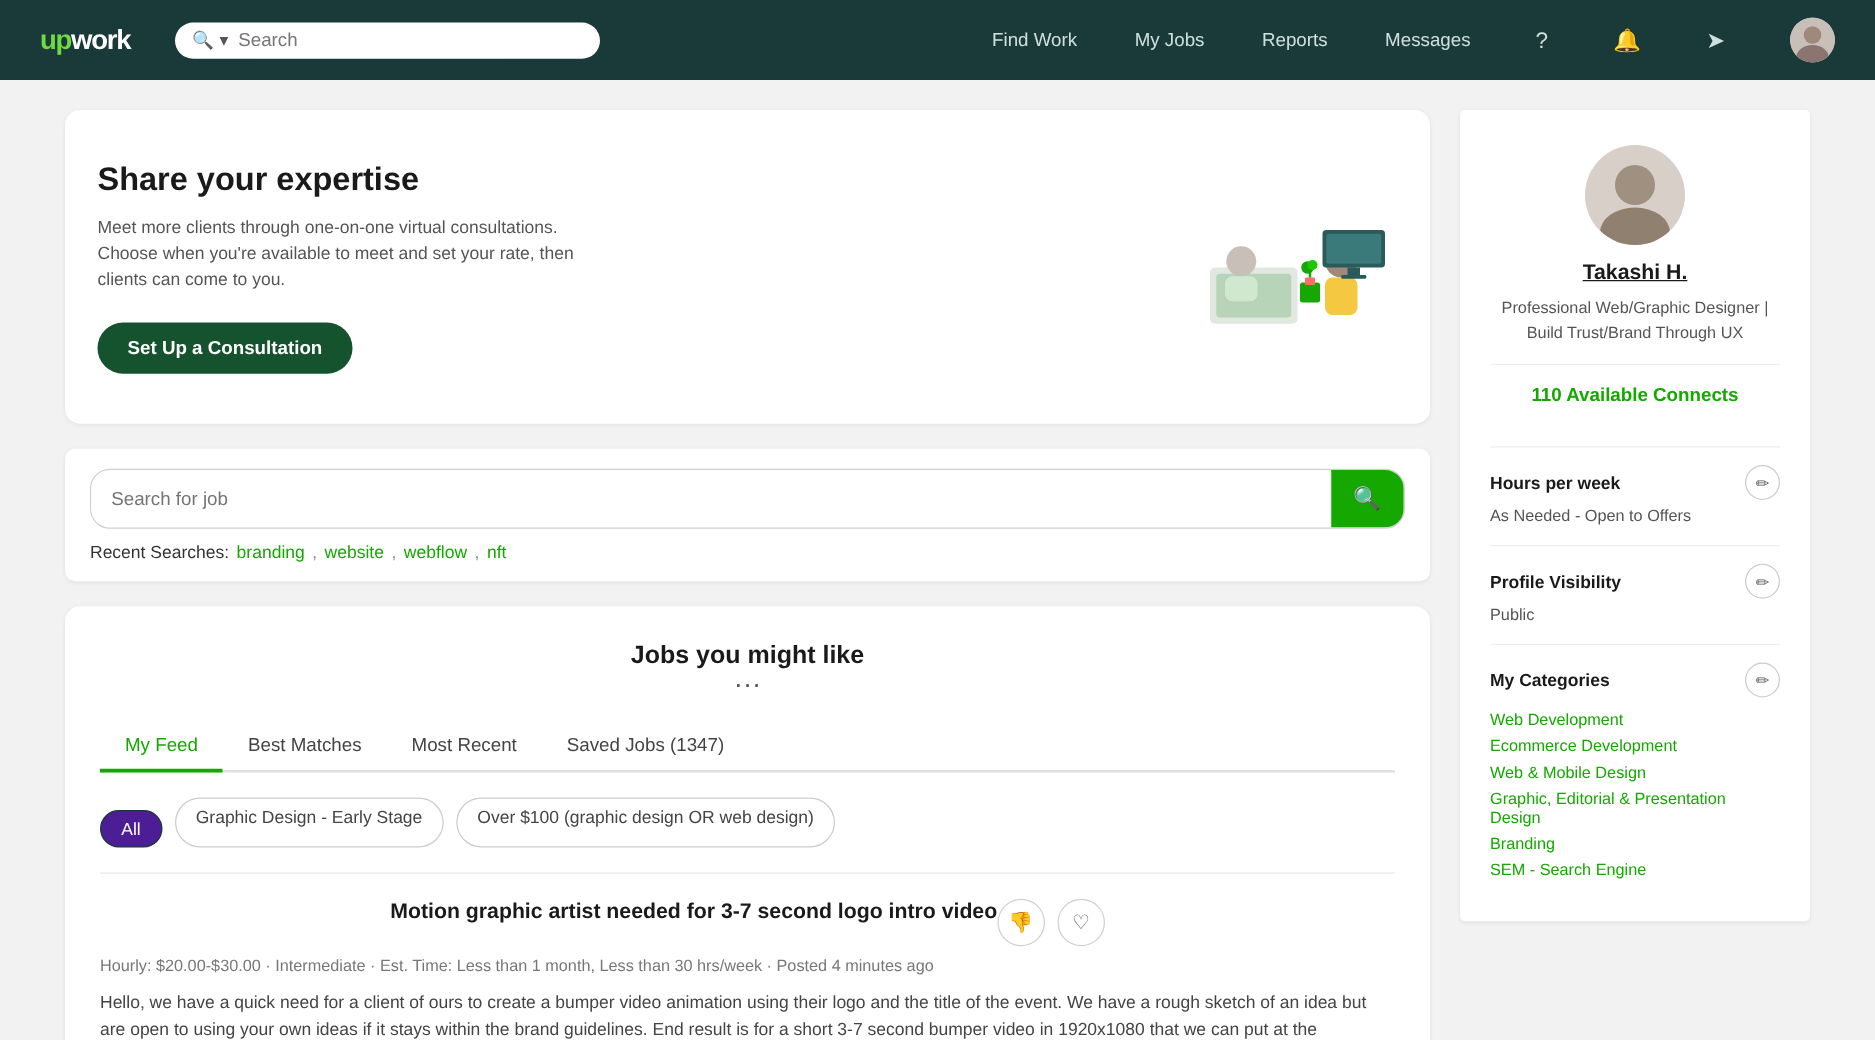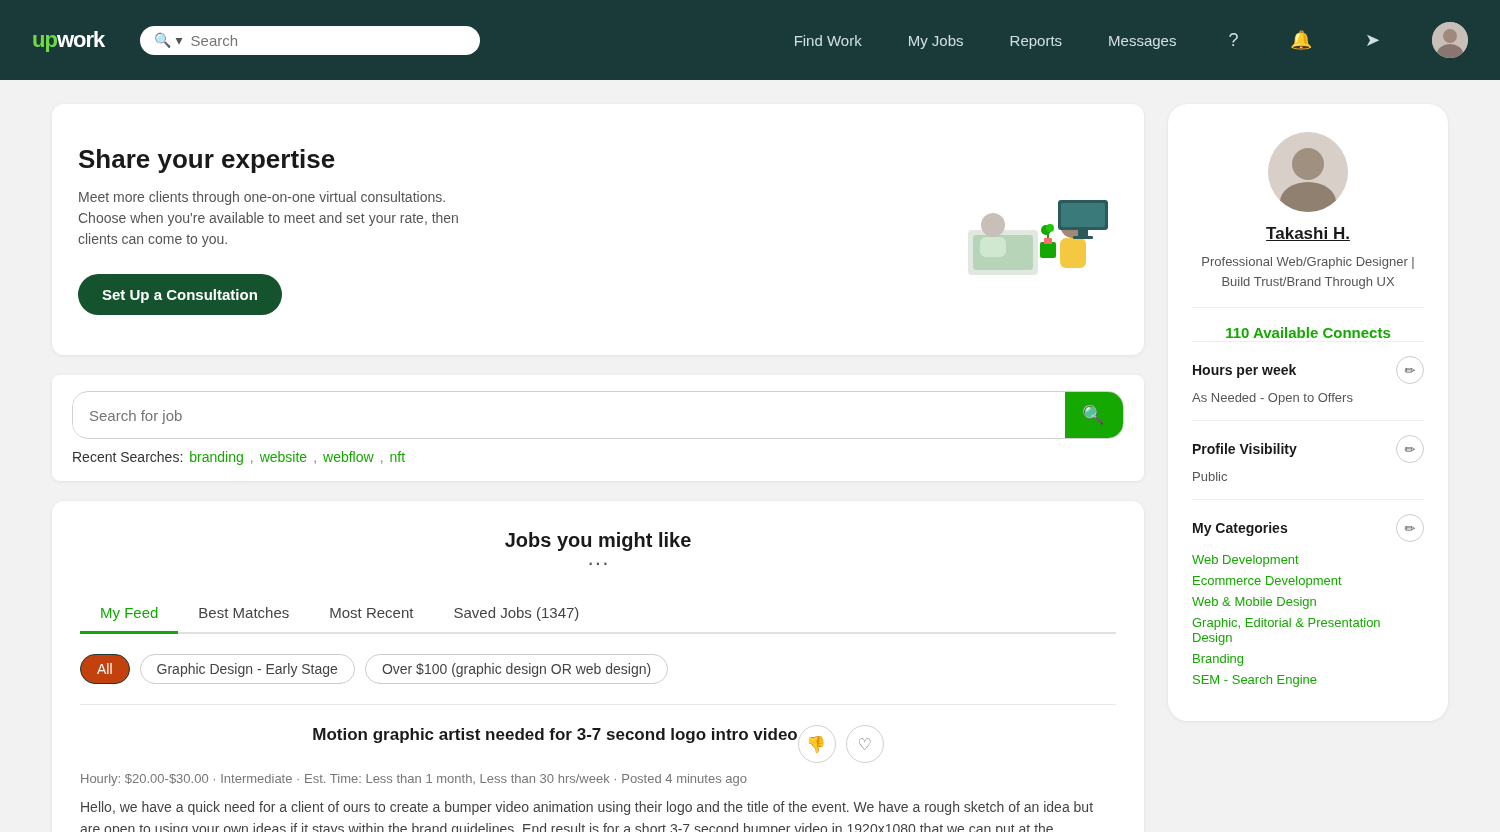--- a/index.html
+++ b/index.html
@@ -1,21 +1,21 @@
 <!DOCTYPE html>
 <html><head>
   <meta charset="utf-8">
   <style>
     * { box-sizing: border-box; margin: 0; padding: 0; }
     body { font-family: 'Helvetica Neue', Arial, sans-serif; background: #f2f2f2; min-height: 832px; }
 
     
     .navbar {
       background: #1a3a3a;
-      height: 80px;
+      height: 64px;
       display: flex;
       align-items: center;
       padding: 0 32px;
       gap: 20px;
     }
     .navbar-logo {
       color: #fff;
       font-size: 22px;
       font-weight: 900;
       letter-spacing: -1px;
@@ -236,23 +236,24 @@
     .chip {
       border-radius: 20px;
       padding: 6px 16px;
       font-size: 14px;
       cursor: pointer;
       border: 1px solid #ccc;
       background: #fff;
       color: #444;
     }
     .chip.active {
-      background: #c2410c;
+      background: #4c1d95;
       color: #fff;
       border-color: #1a3a3a;
+      margin-top: 10px;
     }
 
     
     .job-item {
       padding: 20px 0;
       border-top: 1px solid #e8e8e8;
     }
     .job-item-header {
       display: flex;
       align-items: flex-start;
@@ -296,21 +297,21 @@
       color: #14a800;
       cursor: pointer;
       font-size: 10px;
       font-weight: 500;
       display: inline;
     }
 
     
     .profile-card {
       background: #fff;
-      border-radius: 20px;
+      border-radius: 4px;
       padding: 28px 24px;
       box-shadow: 0 1px 4px rgba(0,0,0,0.07);
       text-align: center;
     }
     .profile-avatar {
       width: 80px;
       height: 80px;
       border-radius: 50%;
       background: #ddd;
       margin: 0 auto 12px;
@@ -332,21 +333,21 @@
       color: #555;
       line-height: 1.5;
       margin-bottom: 16px;
     }
     .connects-count {
       color: #14a800;
       font-size: 15px;
       font-weight: 600;
       border-top: 1px solid #eee;
       padding-top: 16px;
-      margin-bottom: 0;
+      margin-bottom: 32px;
       display: block;
     }
     .profile-stat {
       border-top: 1px solid #eee;
       padding: 14px 0;
       text-align: left;
     }
     .stat-row {
       display: flex;
       align-items: center;

